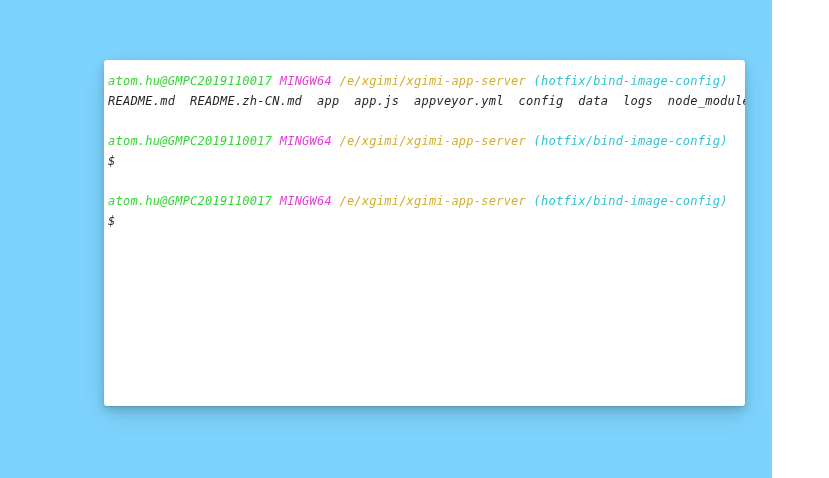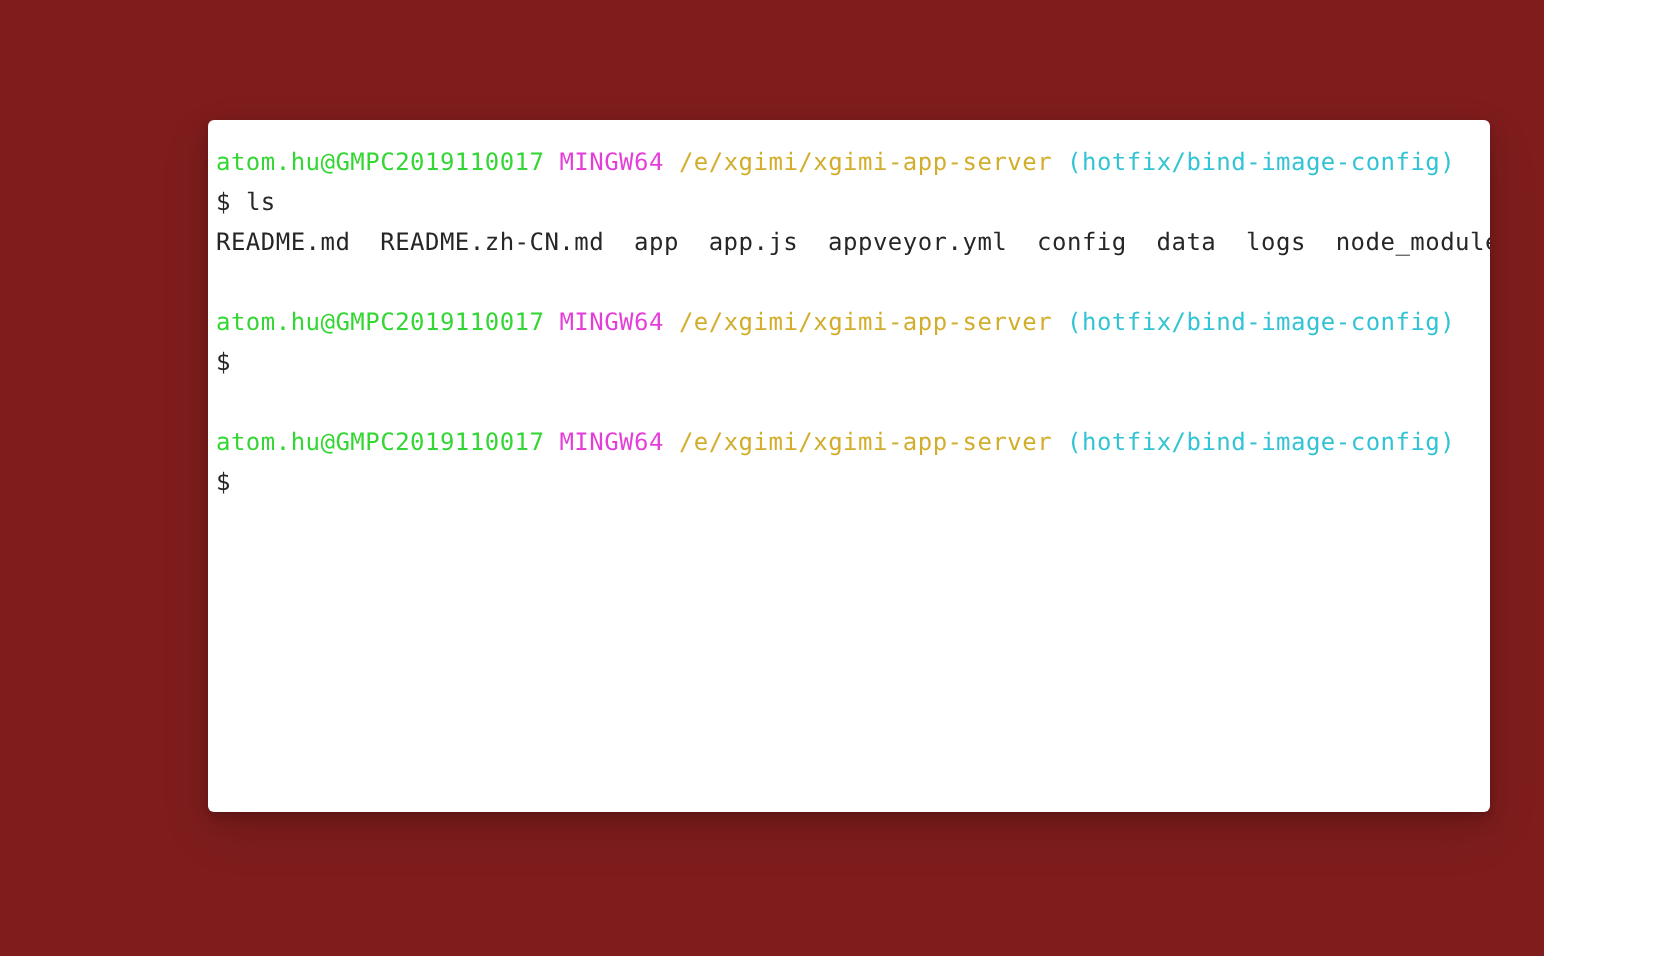--- a/index.html
+++ b/index.html
@@ -11,21 +11,22 @@
     width: 829px;
     height: 478px;
     overflow: hidden;
     font-family: "DejaVu Sans Mono", "Liberation Mono", monospace;
   }
 
   #page {
     position: relative;
     width: 772px;
     height: 478px;
-    background: #7f1d1d;
+    background: #7dd3fc;
+    font-style: italic;
   }
 
   
   #terminal-window {
     position: absolute;
     left: 104px;
     top: 60px;
     width: 641px;
     height: 346px;
     background: #ffffff;
@@ -72,21 +73,20 @@
 </style>
 </head>
 <body>
 
 <div id="page">
 
   <div id="terminal-window">
     <div id="terminal-body">
 
     <div class="term-line"><span class="c-user">atom.hu@GMPC2019110017</span> <span class="c-host">MINGW64</span> <span class="c-path">/e/xgimi/xgimi-app-server</span> <span class="c-branch">(hotfix/bind-image-config)</span></div>
-        <div class="term-line"><span class="c-default">$</span> <span class="c-default">ls</span></div>
         <div class="term-line"><span class="c-default">README.md  README.zh-CN.md  app  app.js  appveyor.yml  config  data  logs  node_modules</span></div>
         <div class="term-line blank"></div>
         <div class="term-line"><span class="c-user">atom.hu@GMPC2019110017</span> <span class="c-host">MINGW64</span> <span class="c-path">/e/xgimi/xgimi-app-server</span> <span class="c-branch">(hotfix/bind-image-config)</span></div>
         <div class="term-line"><span class="c-default">$</span> <span class="c-default"></span></div>
         <div class="term-line blank"></div>
         <div class="term-line"><span class="c-user">atom.hu@GMPC2019110017</span> <span class="c-host">MINGW64</span> <span class="c-path">/e/xgimi/xgimi-app-server</span> <span class="c-branch">(hotfix/bind-image-config)</span></div>
         <div class="term-line"><span class="c-default">$</span> <span class="c-default"></span></div>
       </div>
   </div>
 

